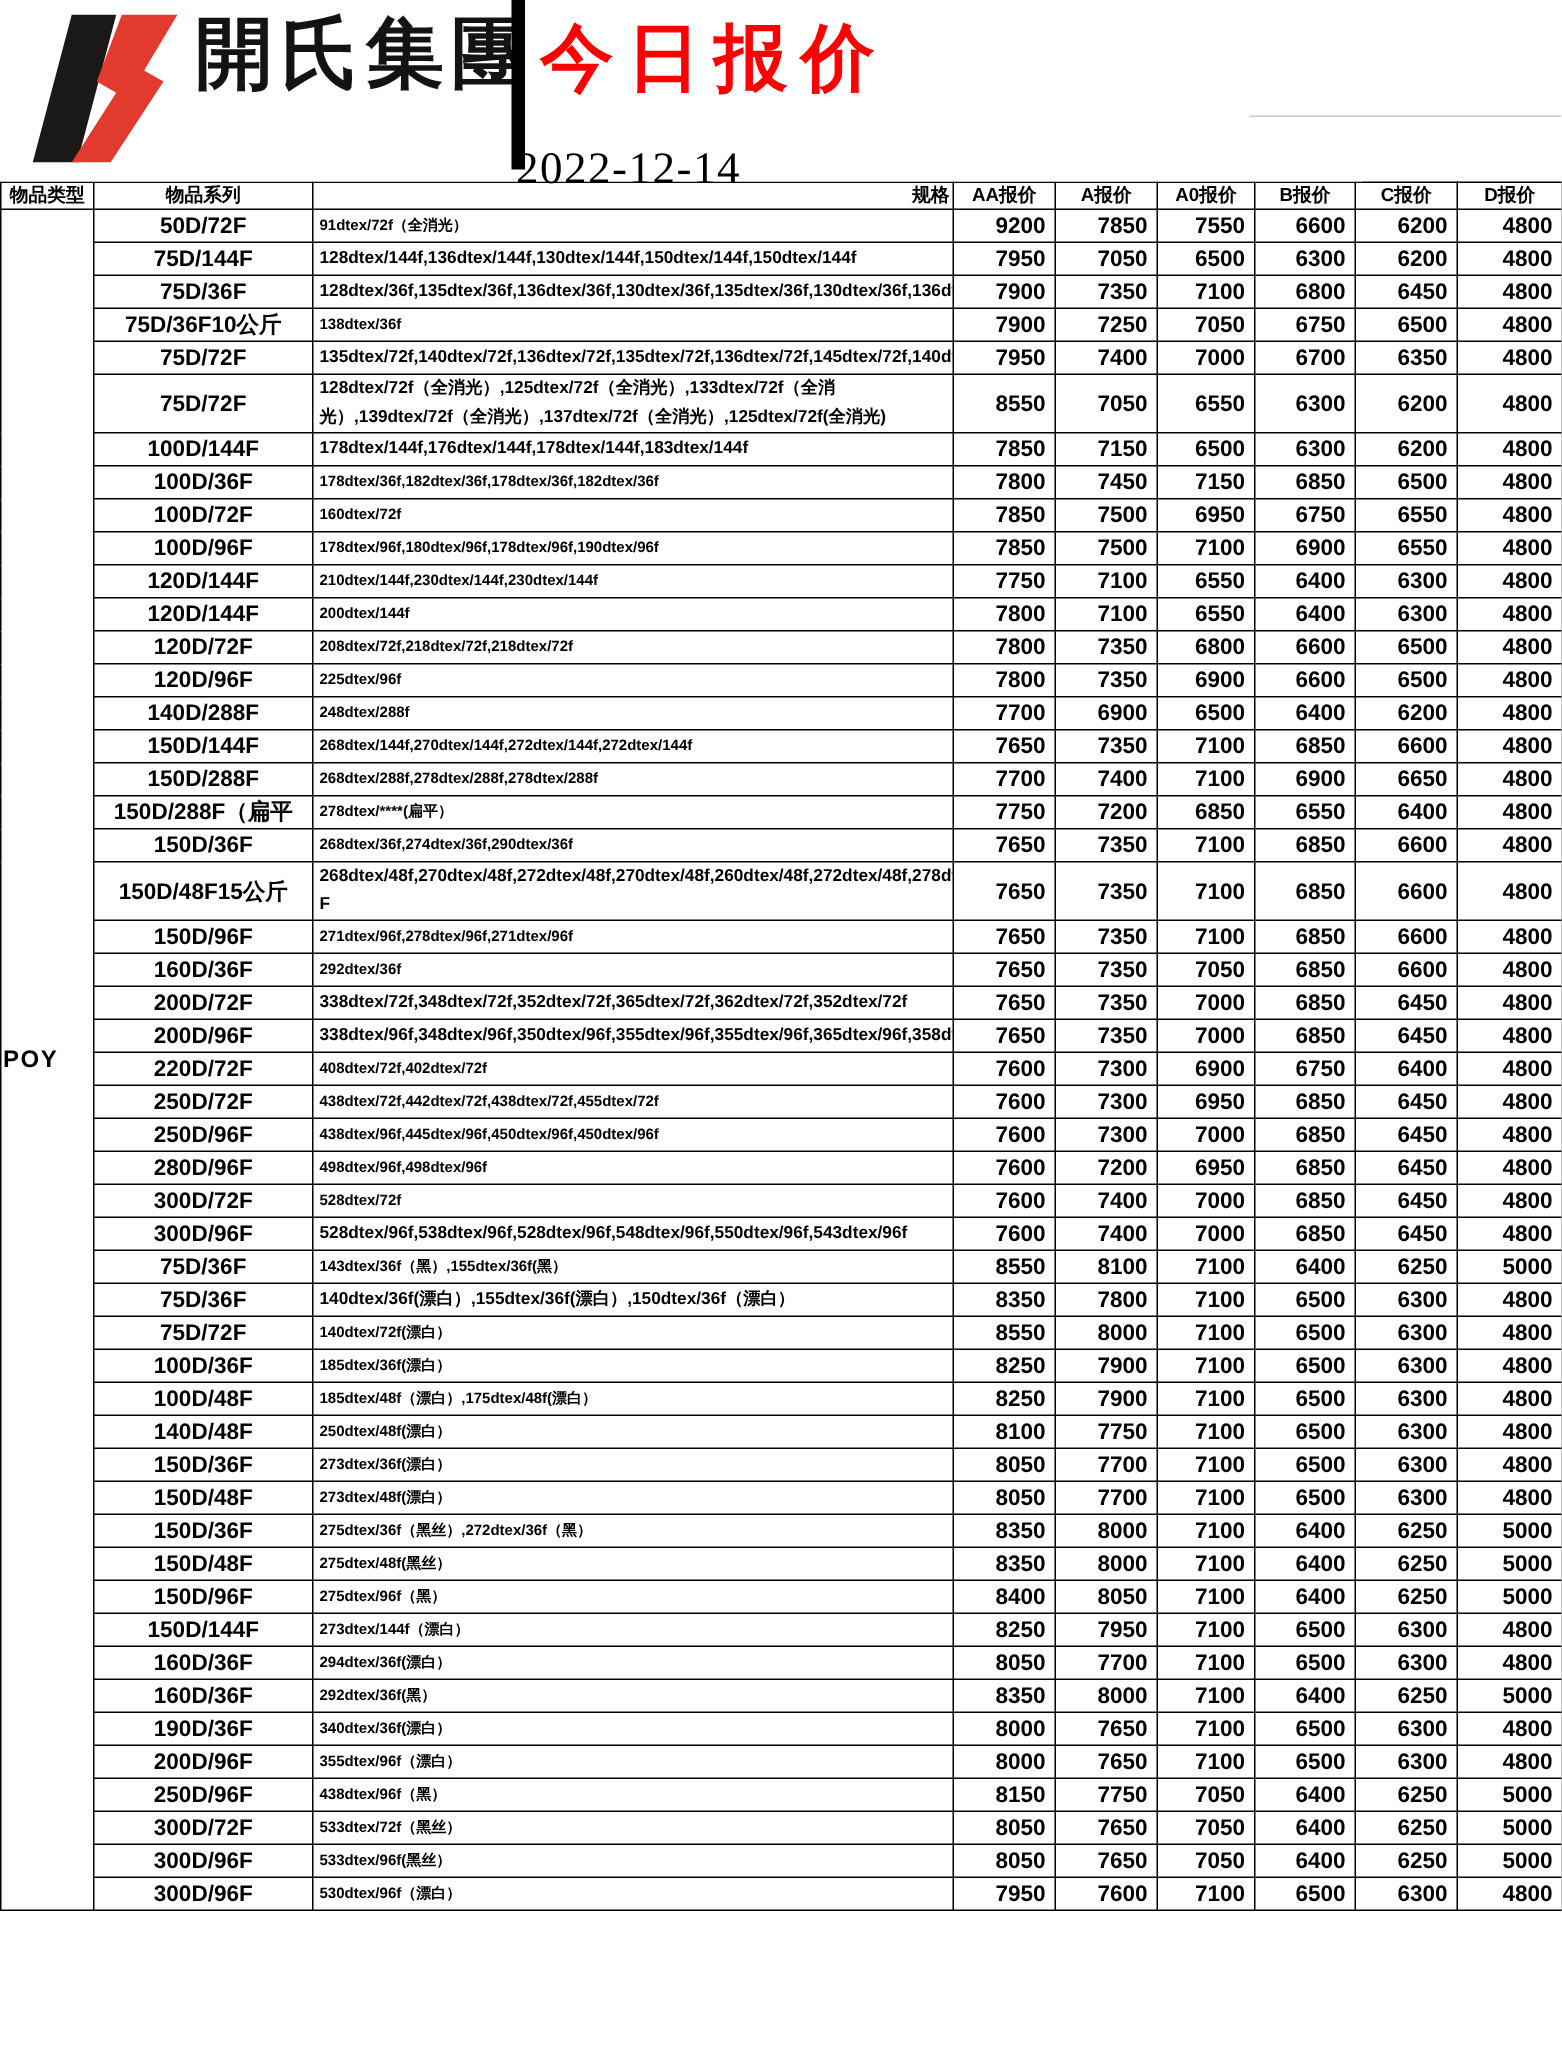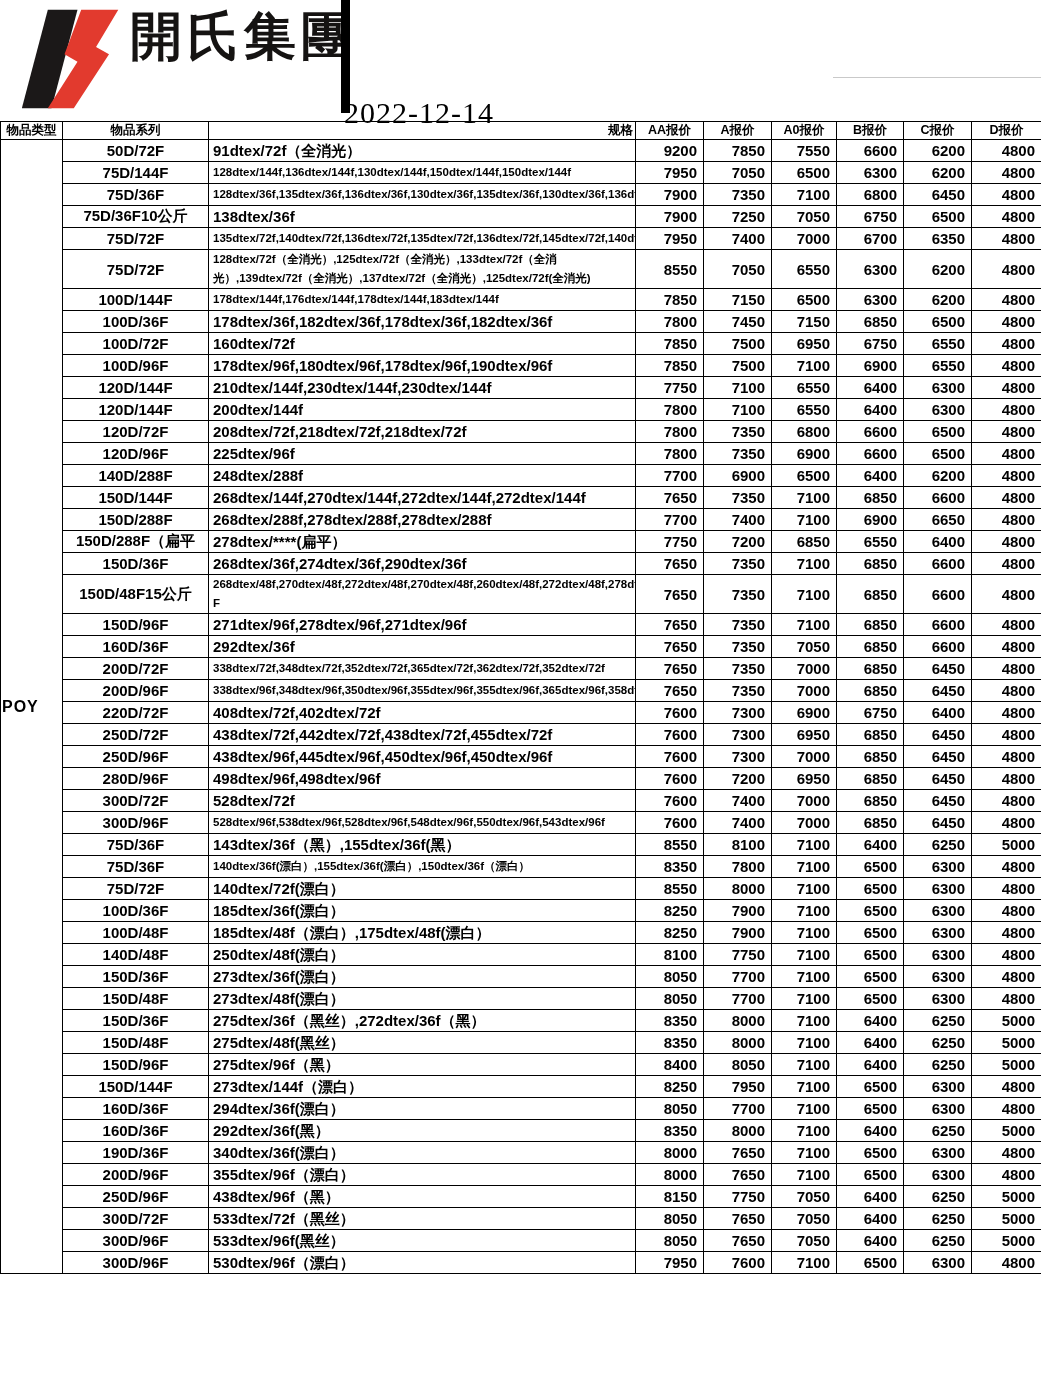--- a/index.html
+++ b/index.html
@@ -25,39 +25,40 @@
   table.price-table { border-collapse:collapse; width:1041px; table-layout:fixed; }
   .price-table th, .price-table td { border:1px solid #000; overflow:hidden; }
   .price-table thead th { height:17px; font-size:12.5px; font-weight:700; padding:0 2px;
                           text-align:center; background:#fff;margin-left:16px; }
   .price-table thead th.spec-h { text-align:right; }
   .price-table tbody tr { height:22px; }
   td.itemtype { font-size:16px; font-weight:700; text-align:left; vertical-align:middle;
                 letter-spacing:1px; }
   td.series { font-size:15px; font-weight:700; text-align:center; padding:0 3px;
               white-space:nowrap; }
-  td.spec { font-size:15px; font-weight:700; text-align:left; padding:0 4px; line-height:21px; }
+  td.spec { font-size:10px; font-weight:700; text-align:left; padding:0 4px; line-height:21px; }
   td.spec.small { font-size:11.5px; line-height:19px;margin-left:36px; }
   td.price { font-size:15px; font-weight:700; text-align:right; padding:0 6px 0 0;
              white-space:nowrap; }
 </style>
 </head>
 <body>
 
 <div class="header-band">
   <div class="logo-row">
     <svg class="ks-mark" viewBox="0 0 110 110" xmlns="http://www.w3.org/2000/svg">
       <polygon points="30,2 62,2 34,108 2,108" fill="#1b1818"></polygon>
       <polygon points="66,2 106,2 82,42 96,50 58,108 30,108 62,58 48,50" fill="#e23a2e"></polygon>
     </svg>
     <div class="logo-text">
       <div class="company-cn">開氏集團</div>
     </div>
   </div>
   <div class="divider"></div>
+  <div class="quote-title" style="color:#fe0000;">今日报价</div>
   <div class="quote-date">2022-12-14</div>
   <div class="grayline"></div>
 </div>
 
 <table class="price-table">
   <colgroup>
     <col style="width:62px">
       <col style="width:146px">
       <col style="width:427px">
     <col style="width:68px">

